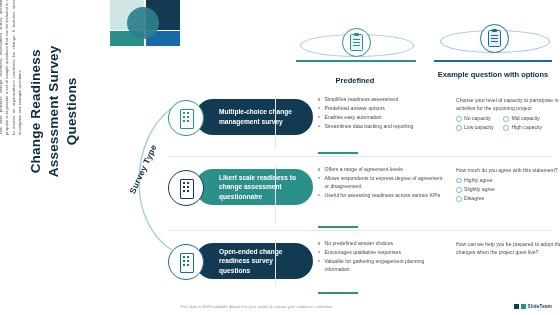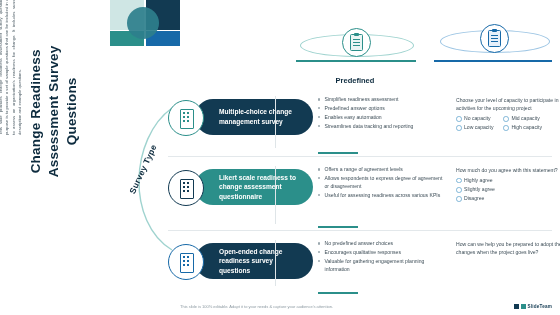--- a/index.html
+++ b/index.html
@@ -146,20 +146,21 @@
   <div class="ellipse" id="ell-ex" style="border-color:#9ec6e4;"></div>
   <div class="hdr-icon blue" id="icon-ex">
     <div class="circ"></div>
     <div class="clip">
       <div class="ln" style="top:4px"></div>
       <div class="ln" style="top:7px"></div>
       <div class="ln" style="top:10px"></div>
     </div>
   </div>
   <div class="hdr-bar" id="bar-ex"></div>
+  <div class="col-head" id="hdr-ex">Example question with options</div>
 
   <div class="row" id="row1">
     <div class="pill">
       <span>Multiple-choice change management survey</span>
     </div>
     <div class="row-icon">
       <div class="bld">
         <i style="left:2px;top:2px"></i>
           <i style="left:6px;top:2px"></i>
         <i style="left:2px;top:6px"></i>

